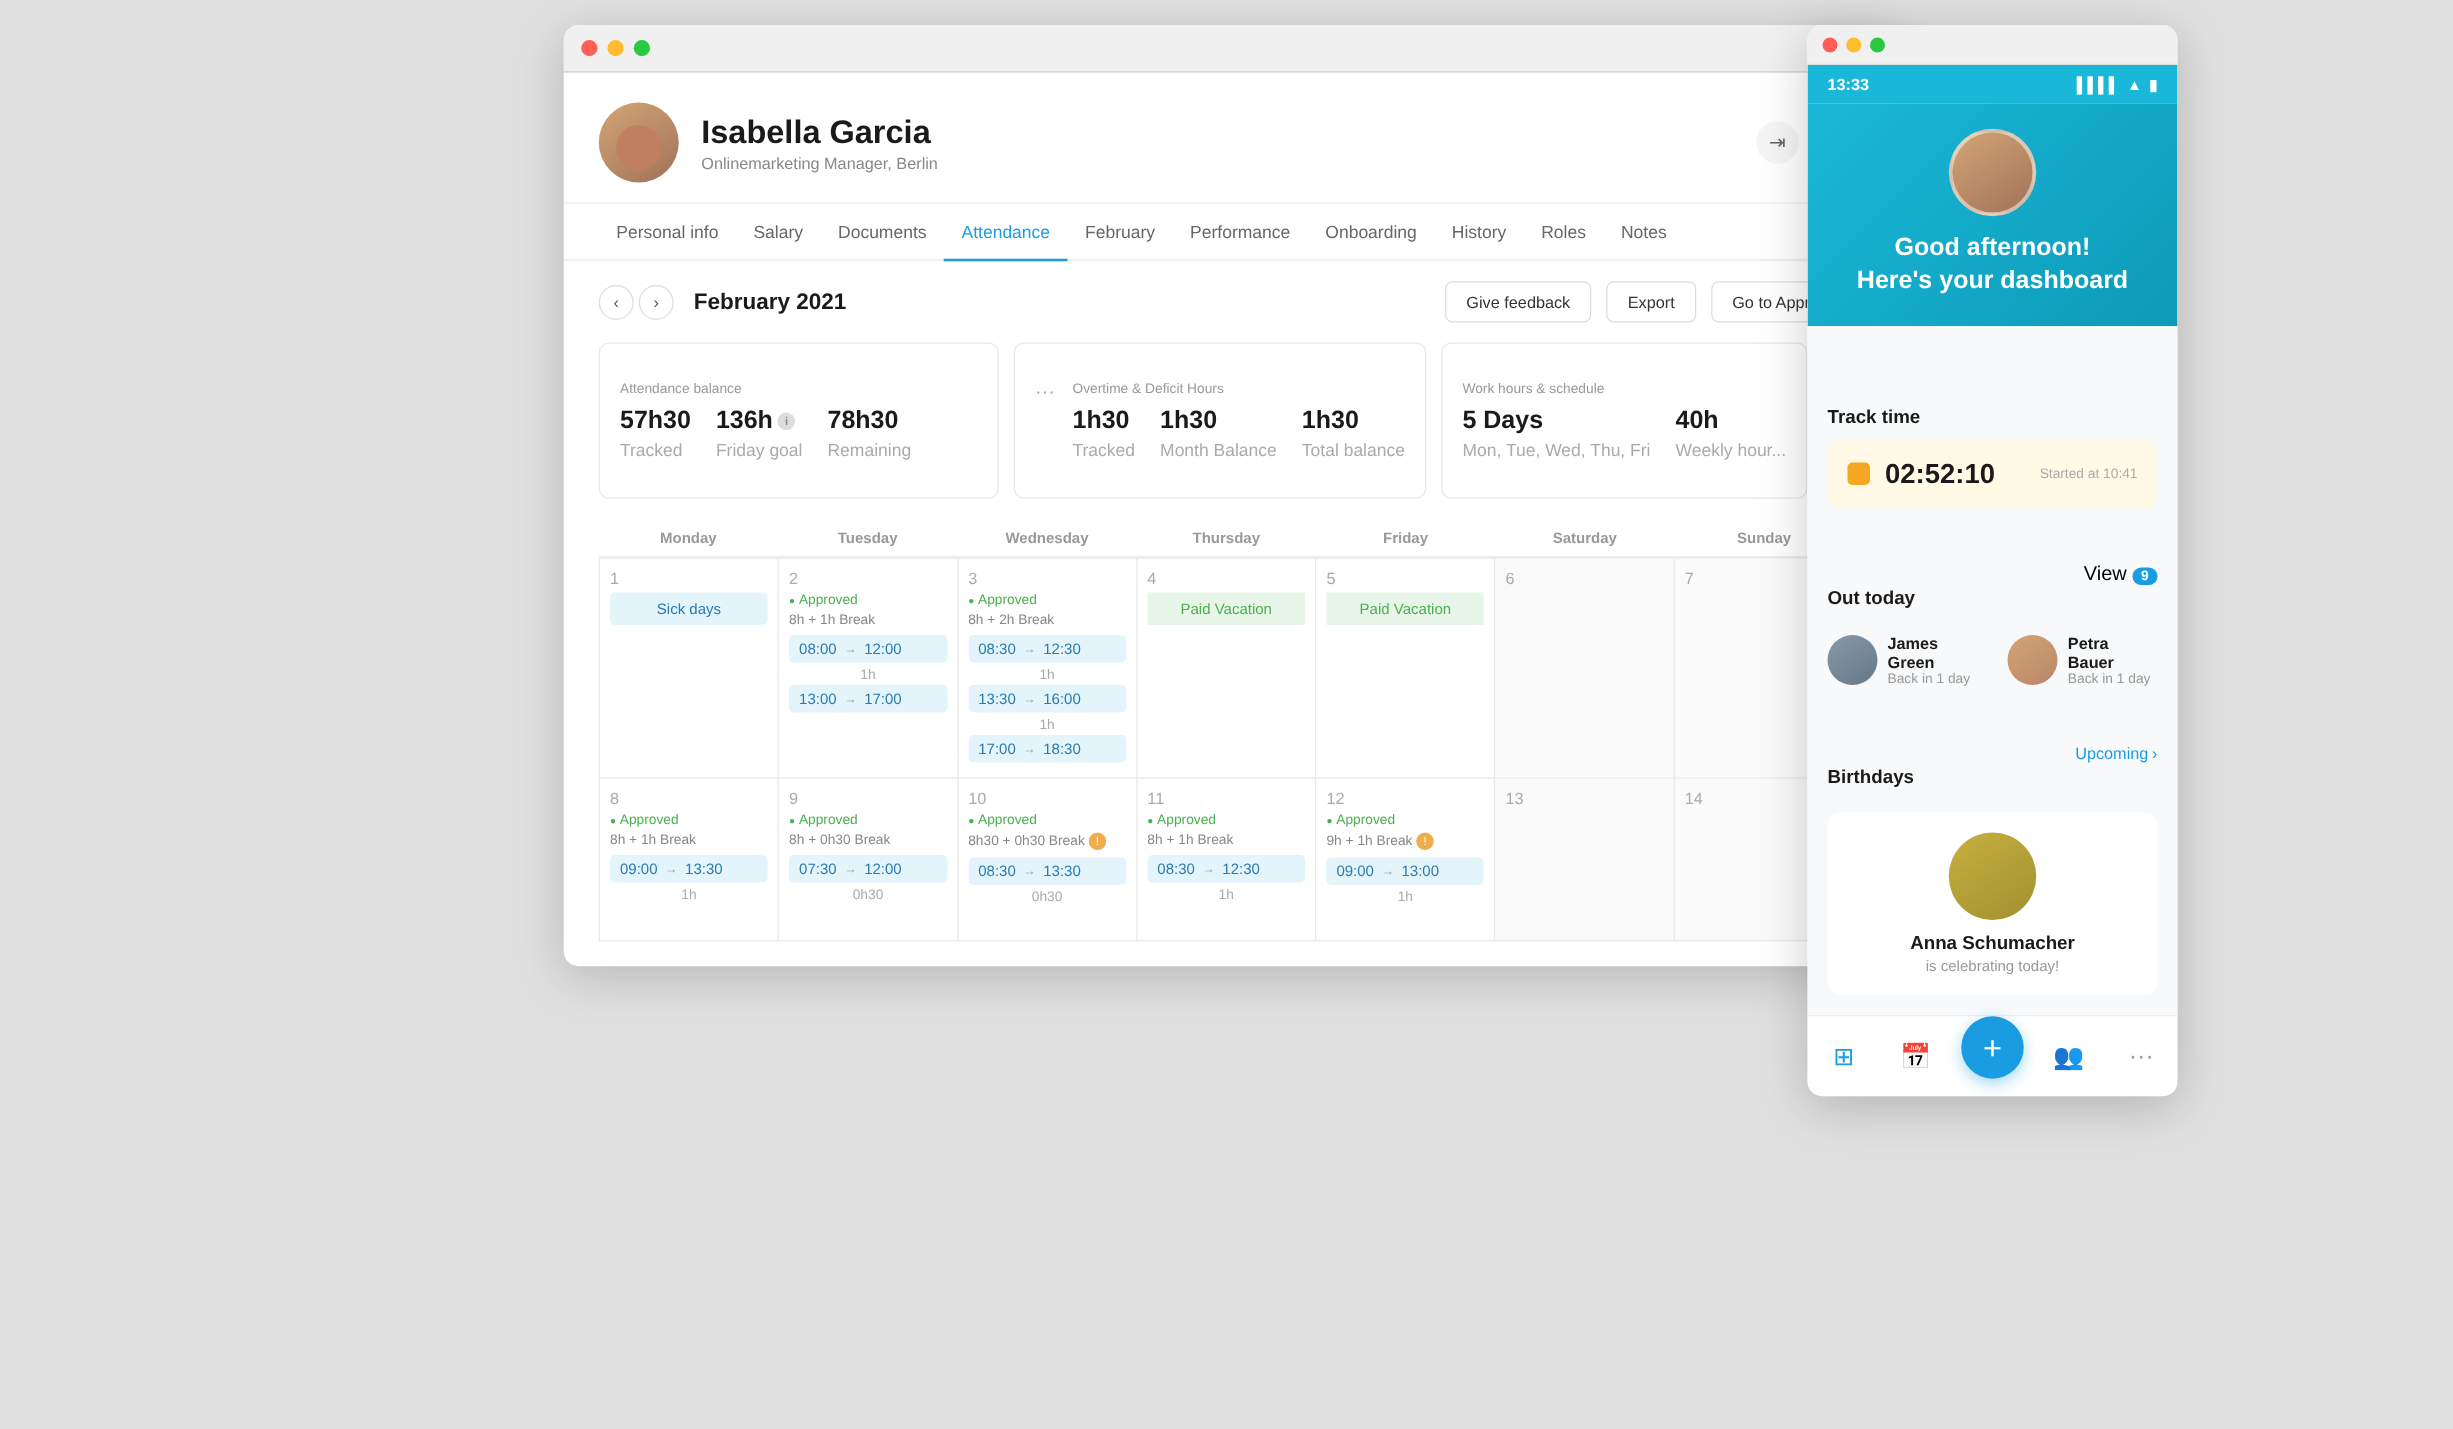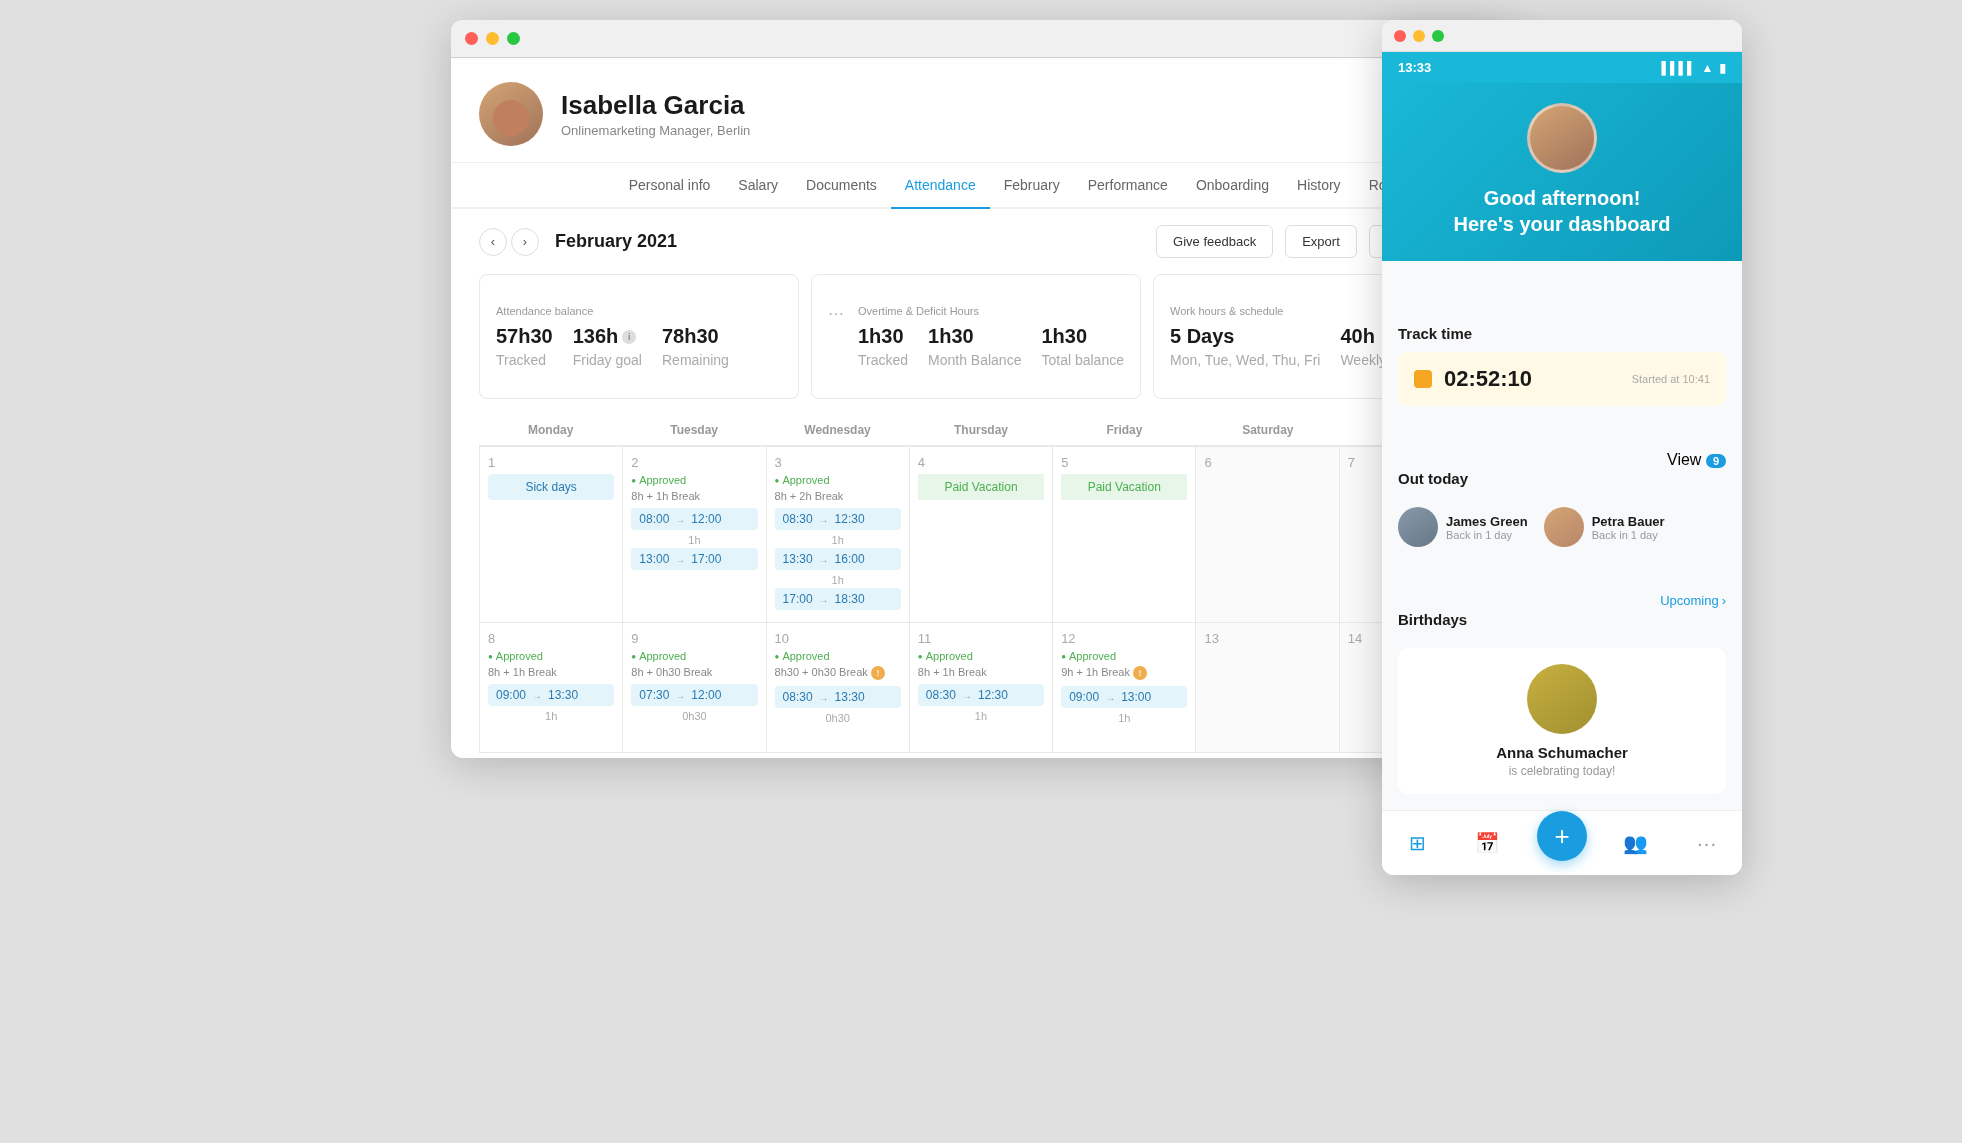--- a/index.html
+++ b/index.html
@@ -22,21 +22,21 @@
     .face-placeholder::after { content: ''; position: absolute; top: 18px; left: 14px; width: 36px; height: 36px; background: #c08060; border-radius: 50%; }
 
     .profile-name { flex: 1; }
     .profile-name h1 { font-size: 26px; font-weight: 700; color: #1a1a1a; }
     .profile-name p { font-size: 13px; color: #888; margin-top: 2px; }
 
     .header-actions { display: flex; gap: 10px; }
     .header-icon-btn { width: 34px; height: 34px; border-radius: 50%; background: #f5f5f5; border: none; cursor: pointer; display: flex; align-items: center; justify-content: center; color: #666; font-size: 16px; }
 
     
-    .nav-tabs { display: flex; gap: 0; padding: 0 28px; border-bottom: 2px solid #f0f0f0; justify-content: flex-end; }
+    .nav-tabs { display: flex; gap: 0; padding: 0 28px; border-bottom: 2px solid #f0f0f0; }
     .nav-tab { padding: 14px 14px; font-size: 14px; color: #666; cursor: pointer; border-bottom: 2px solid transparent; margin-bottom: -2px; white-space: nowrap; }
     .nav-tab.active { color: #1a9de0; border-bottom-color: #1a9de0; font-weight: 500; }
 
     
     .action-bar { display: flex; align-items: center; padding: 16px 28px; gap: 12px; }
     .nav-arrows { display: flex; gap: 4px; }
     .nav-arrow { width: 28px; height: 28px; border-radius: 50%; border: 1px solid #ddd; background: #fff; cursor: pointer; display: flex; align-items: center; justify-content: center; font-size: 13px; color: #555; }
     .month-title { font-size: 18px; font-weight: 600; color: #1a1a1a; margin-left: 4px; flex: 1; }
     .action-btn { padding: 8px 16px; border-radius: 6px; border: 1px solid #ddd; background: #fff; font-size: 13px; color: #333; cursor: pointer; }
 
@@ -45,38 +45,38 @@
     .stat-card { border: 1px solid #e8e8e8; border-radius: 8px; padding: 30px 16px; display: flex; align-items: flex-start; gap: 14px; }
     .stat-card-label { font-size: 11px; color: #999; margin-bottom: 8px; white-space: nowrap; }
     .stat-values { display: flex; gap: 20px; }
     .stat-item { text-align: left; }
     .stat-num { font-size: 20px; font-weight: 700; color: #1a1a1a; display: flex; align-items: center; gap: 4px; }
     .stat-num-sub { font-size: 14px; color: #aaa; margin-top: 4px; }
     .info-icon { width: 14px; height: 14px; border-radius: 50%; background: #ddd; display: inline-flex; align-items: center; justify-content: center; font-size: 9px; color: #888; }
     .dots-btn { background: none; border: none; cursor: pointer; color: #aaa; font-size: 16px; margin-left: auto; align-self: flex-start; }
 
     
-    .calendar { padding: 0 28px 5px; }
+    .calendar { padding: 0 28px 20px; }
     .cal-header { display: grid; grid-template-columns: repeat(7, 1fr); }
     .cal-day-name { text-align: center; font-size: 12px; font-weight: 600; color: #999; padding: 8px 0; border-bottom: 1px solid #e8e8e8; }
     .cal-grid { display: grid; grid-template-columns: repeat(7, 1fr); border-left: 1px solid #e8e8e8; border-top: 1px solid #e8e8e8; }
     .cal-cell { border-right: 1px solid #e8e8e8; border-bottom: 1px solid #e8e8e8; min-height: 130px; padding: 8px; position: relative; vertical-align: top; }
     .cal-cell.empty { background: #fafafa; }
     .cal-cell-num { font-size: 13px; color: #aaa; margin-bottom: 4px; }
     .approved-badge { font-size: 11px; color: #4caf50; font-weight: 500; display: flex; align-items: center; gap: 3px; margin-bottom: 4px; }
     .approved-badge::before { content: '●'; font-size: 8px; }
     .break-label { font-size: 11px; color: #888; margin-bottom: 6px; }
     .time-block { background: #e3f4fb; border-radius: 4px; padding: 4px 8px; margin-bottom: 4px; display: flex; align-items: center; gap: 6px; font-size: 12px; color: #2a7ab0; }
     .time-arrow { font-size: 10px; color: #999; }
     .break-spacer { font-size: 11px; color: #aaa; text-align: center; margin: 2px 0; }
     .vacation-banner { background: #e8f5e9; border-radius: 0; padding: 6px 8px; font-size: 12px; color: #4caf50; text-align: center; margin-top: auto; }
     .sick-banner { background: #e3f4fb; border-radius: 4px; padding: 6px 8px; font-size: 12px; color: #2a7ab0; text-align: center; }
 
     
-    .mobile-panel { width: 360px; background: #fff; border-radius: 12px; box-shadow: 0 8px 40px rgba(0,0,0,0.2); overflow: hidden; position: absolute; right: 220px; top: 20px; }
+    .mobile-panel { width: 296px; background: #fff; border-radius: 12px; box-shadow: 0 8px 40px rgba(0,0,0,0.2); overflow: hidden; position: absolute; right: 220px; top: 20px; }
     .mobile-statusbar { background: #1ab8d8; display: flex; justify-content: space-between; align-items: center; padding: 8px 16px; font-size: 13px; font-weight: 600; color: #fff; }
     .statusbar-right { display: flex; gap: 6px; align-items: center; font-size: 12px; }
     .mobile-header-bg { background: linear-gradient(135deg, #1ab8d8, #0d9ab8); padding: 20px 16px 24px; text-align: center; }
     .mobile-avatar { width: 70px; height: 70px; border-radius: 50%; background: linear-gradient(145deg, #d4a574, #a0725a); margin: 0 auto 12px; border: 3px solid rgba(255,255,255,0.5); }
     .mobile-greeting { font-size: 20px; font-weight: 600; color: #fff; line-height: 1.3; }
 
     .mobile-body { padding: 16px; background: #f8f9fa; }
     .mobile-section-title { font-size: 15px; font-weight: 700; color: #1a1a1a; margin-bottom: 10px; margin-top: 48px; }
     .time-tracker-card { background: #fff9e6; border-radius: 10px; padding: 14px 16px; display: flex; align-items: center; gap: 12px; margin-bottom: 16px; }
     .timer-dot { width: 18px; height: 18px; border-radius: 4px; background: #f5a623; flex-shrink: 0; }

